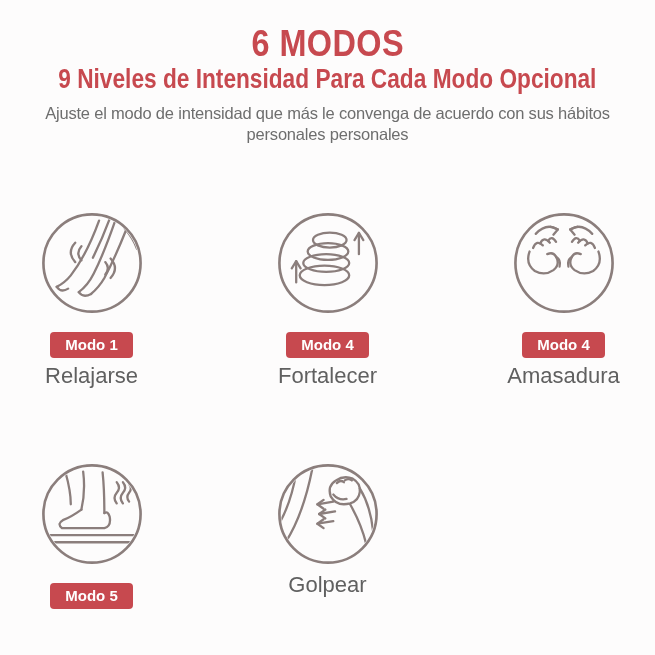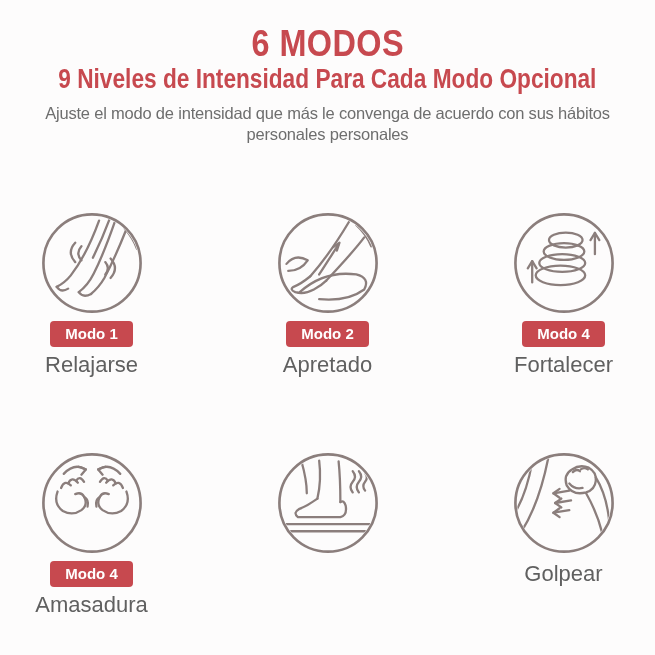--- a/index.html
+++ b/index.html
@@ -34,21 +34,21 @@
     color:var(--text-gray);text-align:center;letter-spacing:-0.2px;
   }
   .modes-grid{
     margin-top:64px;
     display:grid;grid-template-columns:repeat(3,236px);justify-content:center;
     row-gap:75px;
   }
   .mode{display:flex;flex-direction:column;align-items:center;}
   .circle-icon{width:106px;height:106px;color:var(--line);display:block;}
   .badge{
-    margin-top:5px;background:var(--accent);color:#ffffff;
+    margin-top:16px;background:var(--accent);color:#ffffff;
     font-size:15px;font-weight:bold;line-height:18px;
     padding:4px 15px;border-radius:4px;white-space:nowrap;
   }
   .mode-label{
     margin-top:8px;font-size:22px;color:var(--label-gray);line-height:20px;
     white-space:nowrap;
   }
 </style>
 </head>
 <body>
@@ -84,42 +84,20 @@
         <defs>
             <clipPath id="clip1">
               <circle cx="60" cy="60" r="53"></circle>
             </clipPath>
           </defs>
       </svg>
       <div class="badge">Modo 1</div>
       <div class="mode-label">Relajarse</div>
     </div>
 
-    <div class="mode">
-      <svg class="circle-icon" viewBox="0 0 120 120" fill="none" stroke="currentColor" stroke-width="2.6" stroke-linecap="round" stroke-linejoin="round">
-        <circle cx="60" cy="60" r="55" stroke-width="3"></circle>
-        <g clip-path="url(#clip2)">
-          <path d="M84 13 C72 33 56 57 40 75"></path>
-          <path d="M101 31 C89 47 73 64 58 80"></path>
-          <path d="M40 75 Q29 84 21 87 Q16 90 23 93 Q33 96 44 90 Q52 86 58 80"></path>
-          <path d="M50 73 C58 61 64 51 72 39"></path>
-          <path d="M66 42 L73 37 L70 46"></path>
-          <path d="M13 61 Q23 49 37 57 Q29 69 15 69"></path>
-          <path d="M28 93 Q56 68 92 73 Q108 77 101 90 Q82 104 50 101"></path>
-          <path d="M92 17 Q103 27 109 41"></path>
-        </g>
-        <defs>
-            <clipPath id="clip2">
-              <circle cx="60" cy="60" r="53"></circle>
-            </clipPath>
-          </defs>
-      </svg>
-      <div class="badge">Modo 2</div>
-      <div class="mode-label">Apretado</div>
-    </div>
 
     <div class="mode">
       <svg class="circle-icon" viewBox="0 0 120 120" fill="none" stroke="currentColor" stroke-width="2.6" stroke-linecap="round" stroke-linejoin="round">
         <circle cx="60" cy="60" r="55" stroke-width="3"></circle>
         <g clip-path="url(#clip3)">
           <ellipse cx="62" cy="34" rx="19" ry="8.5"></ellipse>
           <ellipse cx="60" cy="47" rx="23" ry="9.5"></ellipse>
           <ellipse cx="58" cy="60" rx="26" ry="10"></ellipse>
           <ellipse cx="56" cy="74" rx="28" ry="11"></ellipse>
           <path d="M95 50 L95 26"></path>
@@ -179,20 +157,21 @@
           <path d="M88 24 q5 6 0 12 q-5 6 0 12"></path>
           <path d="M95 24 q5 6 0 12 q-5 6 0 12"></path>
           <path d="M102 26 q4 5 0 10 q-4 5 0 10"></path>
         </g>
         <defs>
             <clipPath id="clip5">
               <circle cx="60" cy="60" r="53"></circle>
             </clipPath>
           </defs>
       </svg>
+      <div class="badge">Modo 5</div>
     </div>
 
     <div class="mode">
       <svg class="circle-icon" viewBox="0 0 120 120" fill="none" stroke="currentColor" stroke-width="2.6" stroke-linecap="round" stroke-linejoin="round">
         <circle cx="60" cy="60" r="55" stroke-width="3"></circle>
         <g clip-path="url(#clip6)">
           <path d="M42 10 C36 40 26 70 12 92"></path>
           <path d="M24 14 C20 36 13 57 4 72"></path>
           <path d="M66 46 L48 49"></path>
           <path d="M48 49 L55 44 M48 49 L55 54"></path>

